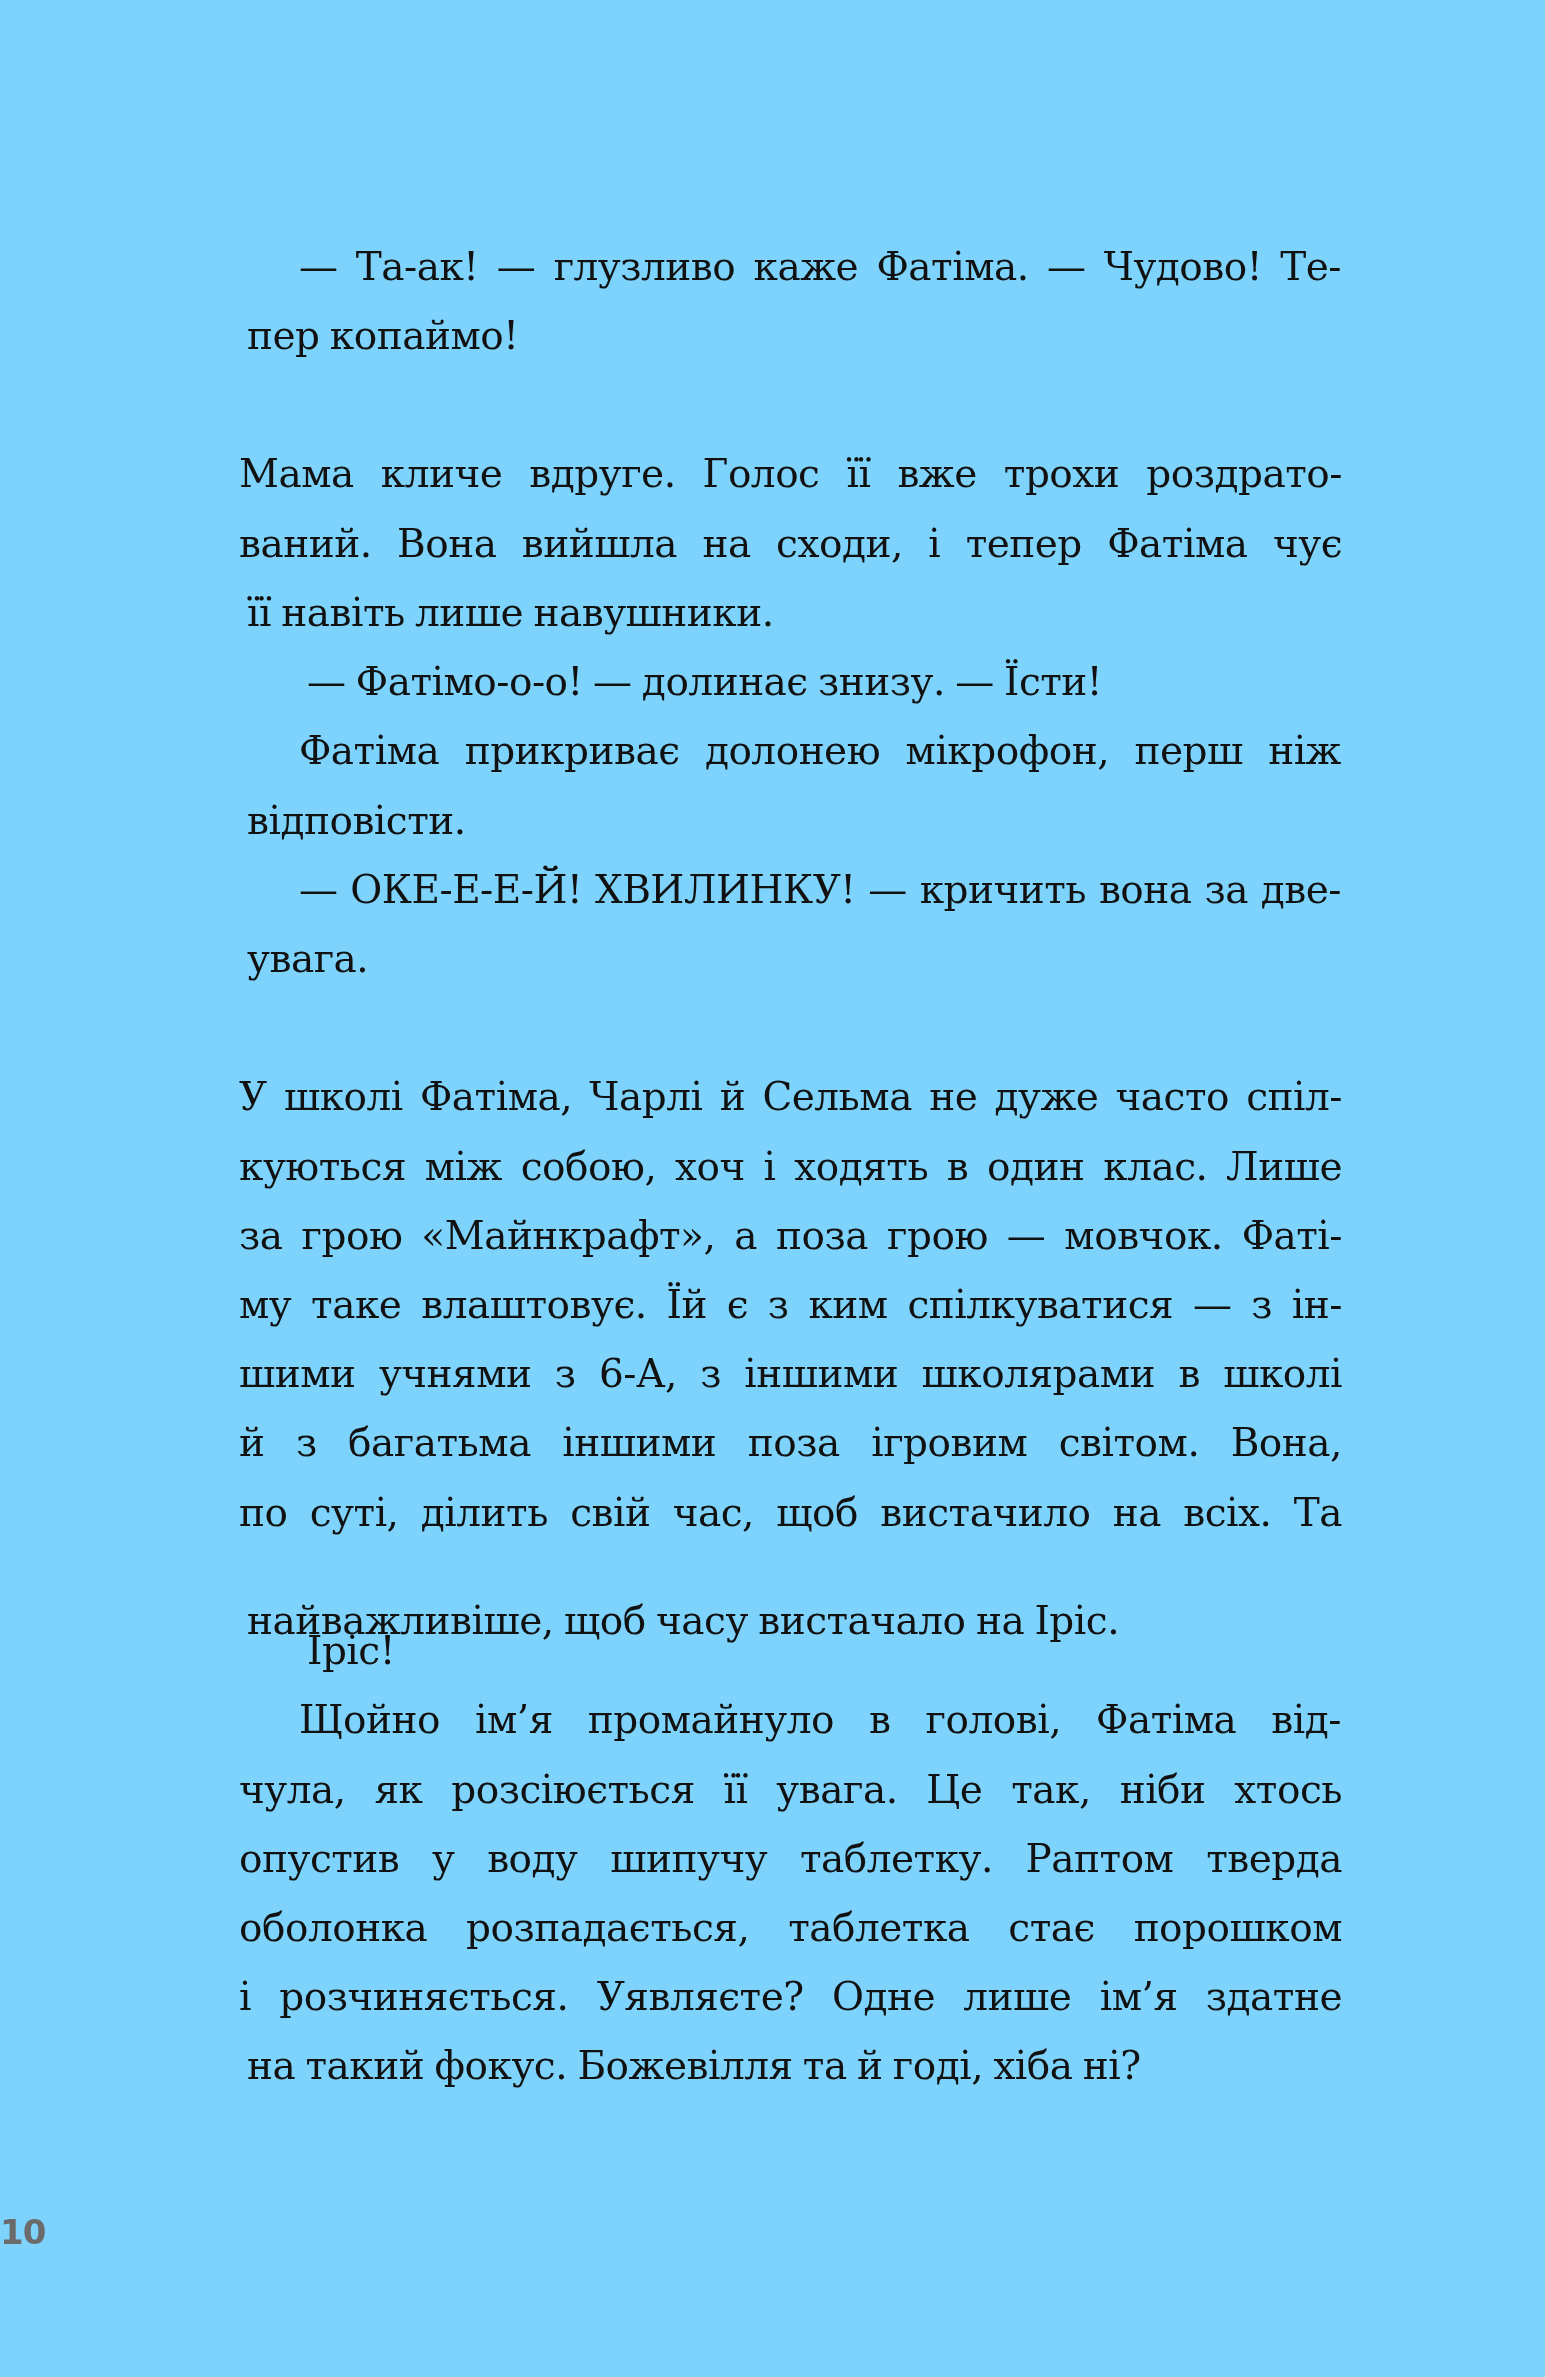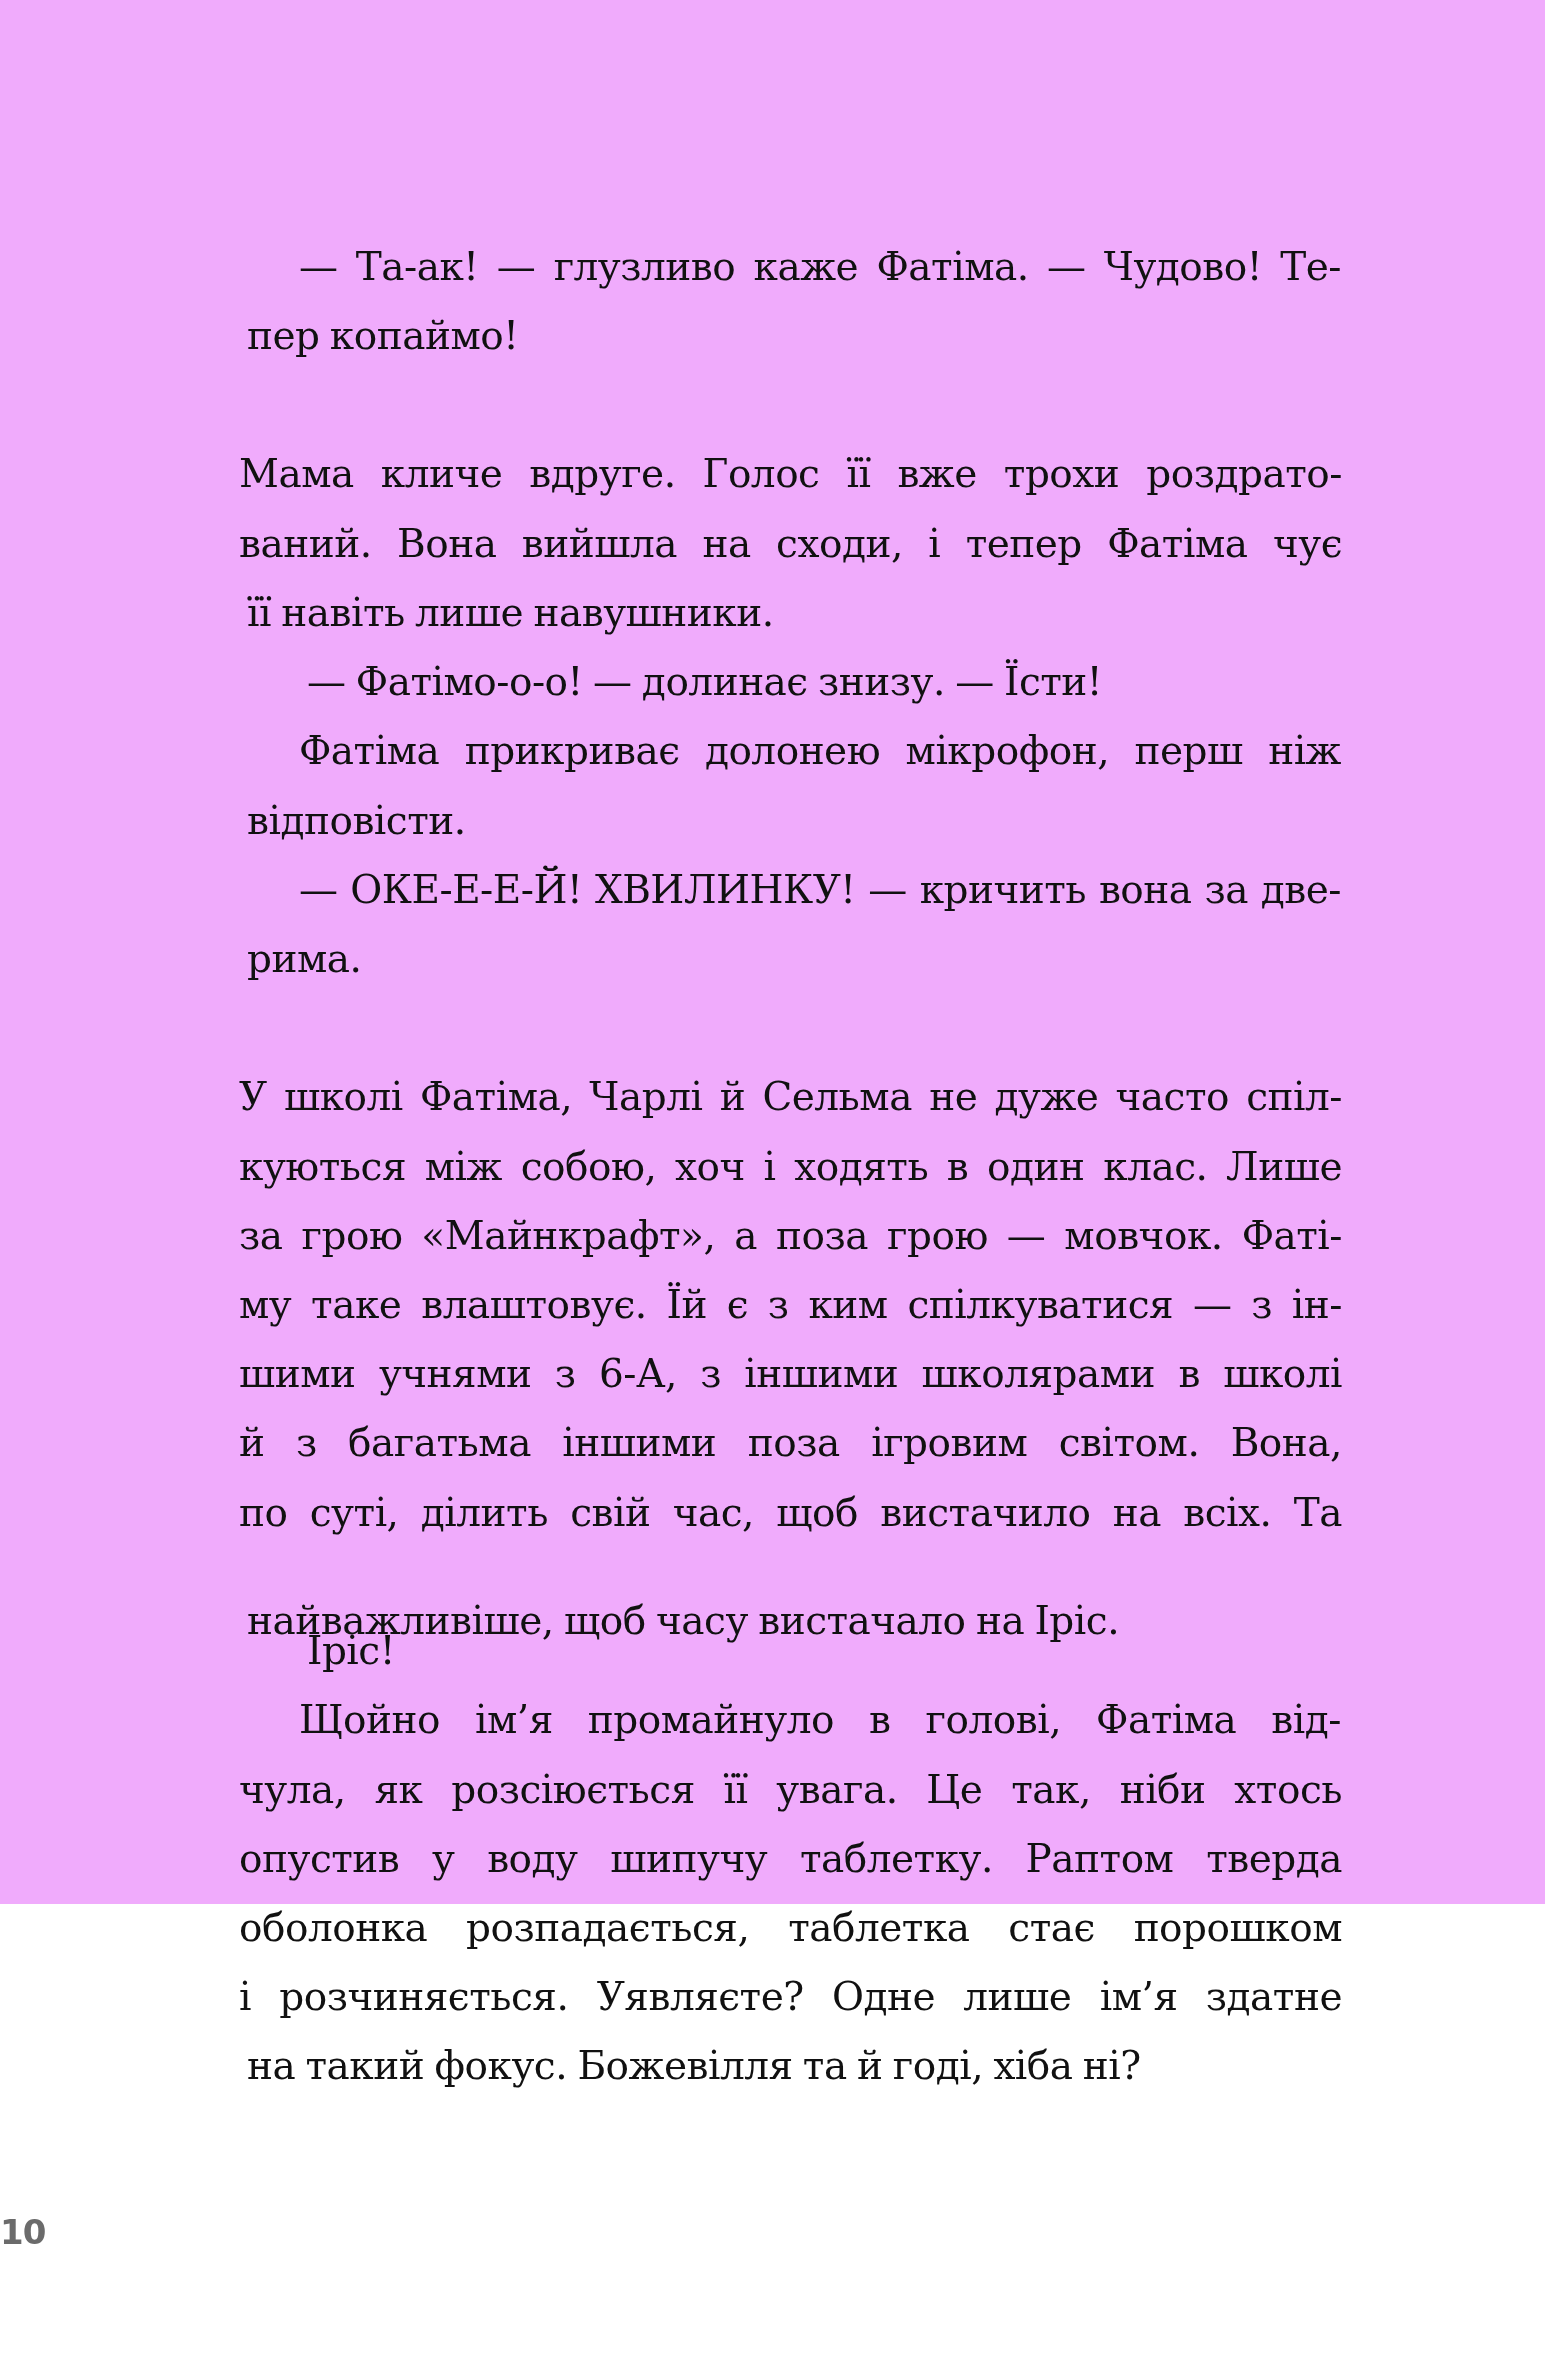--- a/index.html
+++ b/index.html
@@ -1,19 +1,19 @@
 <!DOCTYPE html>
 <html style="font-size:13px"><head>
 <meta charset="utf-8">
 <style>
   html, body { margin: 0; padding: 0; background: #ffffff; }
   body { width: 1545px; height: 2377px; position: relative; overflow: hidden; }
   .page {
-    position: absolute; left: 0; top: 0; width: 1545px; height: 1904px;
-    background: #f0abfc;
+    position: absolute; left: 0; top: 0; width: 1545px; height: 2377px;
+    background: #7dd3fc;
   }
   .text-block {
     position: absolute; left: 239px; top: 0; width: 1103px; height: 2173px;
   }
   .line {
     position: absolute; left: 0; width: 1103px;
     font-family: "DejaVu Serif", "Liberation Serif", serif;
     font-size: 39px;
     line-height: 69px;
     height: 69px;
@@ -42,21 +42,21 @@
     <div class="line indent" style="top:232px">— Та-ак! — глузливо каже Фатіма. — Чудово! Те-</div>
     <div class="line last" style="top:301px">пер копаймо!</div>
 
     <div class="line" style="top:439px">Мама кличе вдруге. Голос її вже трохи роздрато-</div>
     <div class="line" style="top:509px">ваний. Вона вийшла на сходи, і тепер Фатіма чує</div>
     <div class="line last" style="top:578px">її навіть лише навушники.</div>
     <div class="line indent last" style="top:647px">— Фатімо-о-о! — долинає знизу. — Їсти!</div>
     <div class="line indent" style="top:716px">Фатіма прикриває долонею мікрофон, перш ніж</div>
     <div class="line last" style="top:786px">відповісти.</div>
     <div class="line indent" style="top:855px">— ОКЕ-Е-Е-Й! ХВИЛИНКУ! — кричить вона за две-</div>
-    <div class="line last" style="top:924px">рима.</div>
+    <div class="line last" style="top:924px">увага.</div>
 
     <div class="line" style="top:1062px">У школі Фатіма, Чарлі й Сельма не дуже часто спіл-</div>
     <div class="line" style="top:1132px">куються між собою, хоч і ходять в один клас. Лише</div>
     <div class="line" style="top:1201px">за грою «Майнкрафт», а поза грою — мовчок. Фаті-</div>
     <div class="line" style="top:1270px">му таке влаштовує. Їй є з ким спілкуватися — з ін-</div>
     <div class="line" style="top:1339px">шими учнями з 6-А, з іншими школярами в школі</div>
     <div class="line" style="top:1408px">й з багатьма іншими поза ігровим світом. Вона,</div>
     <div class="line" style="top:1478px">по суті, ділить свій час, щоб вистачило на всіх. Та</div>
     <div class="line last" style="top:1586px">найважливіше, щоб часу вистачало на Іріс.</div>
     <div class="line indent last" style="top:1616px">Іріс!</div>

